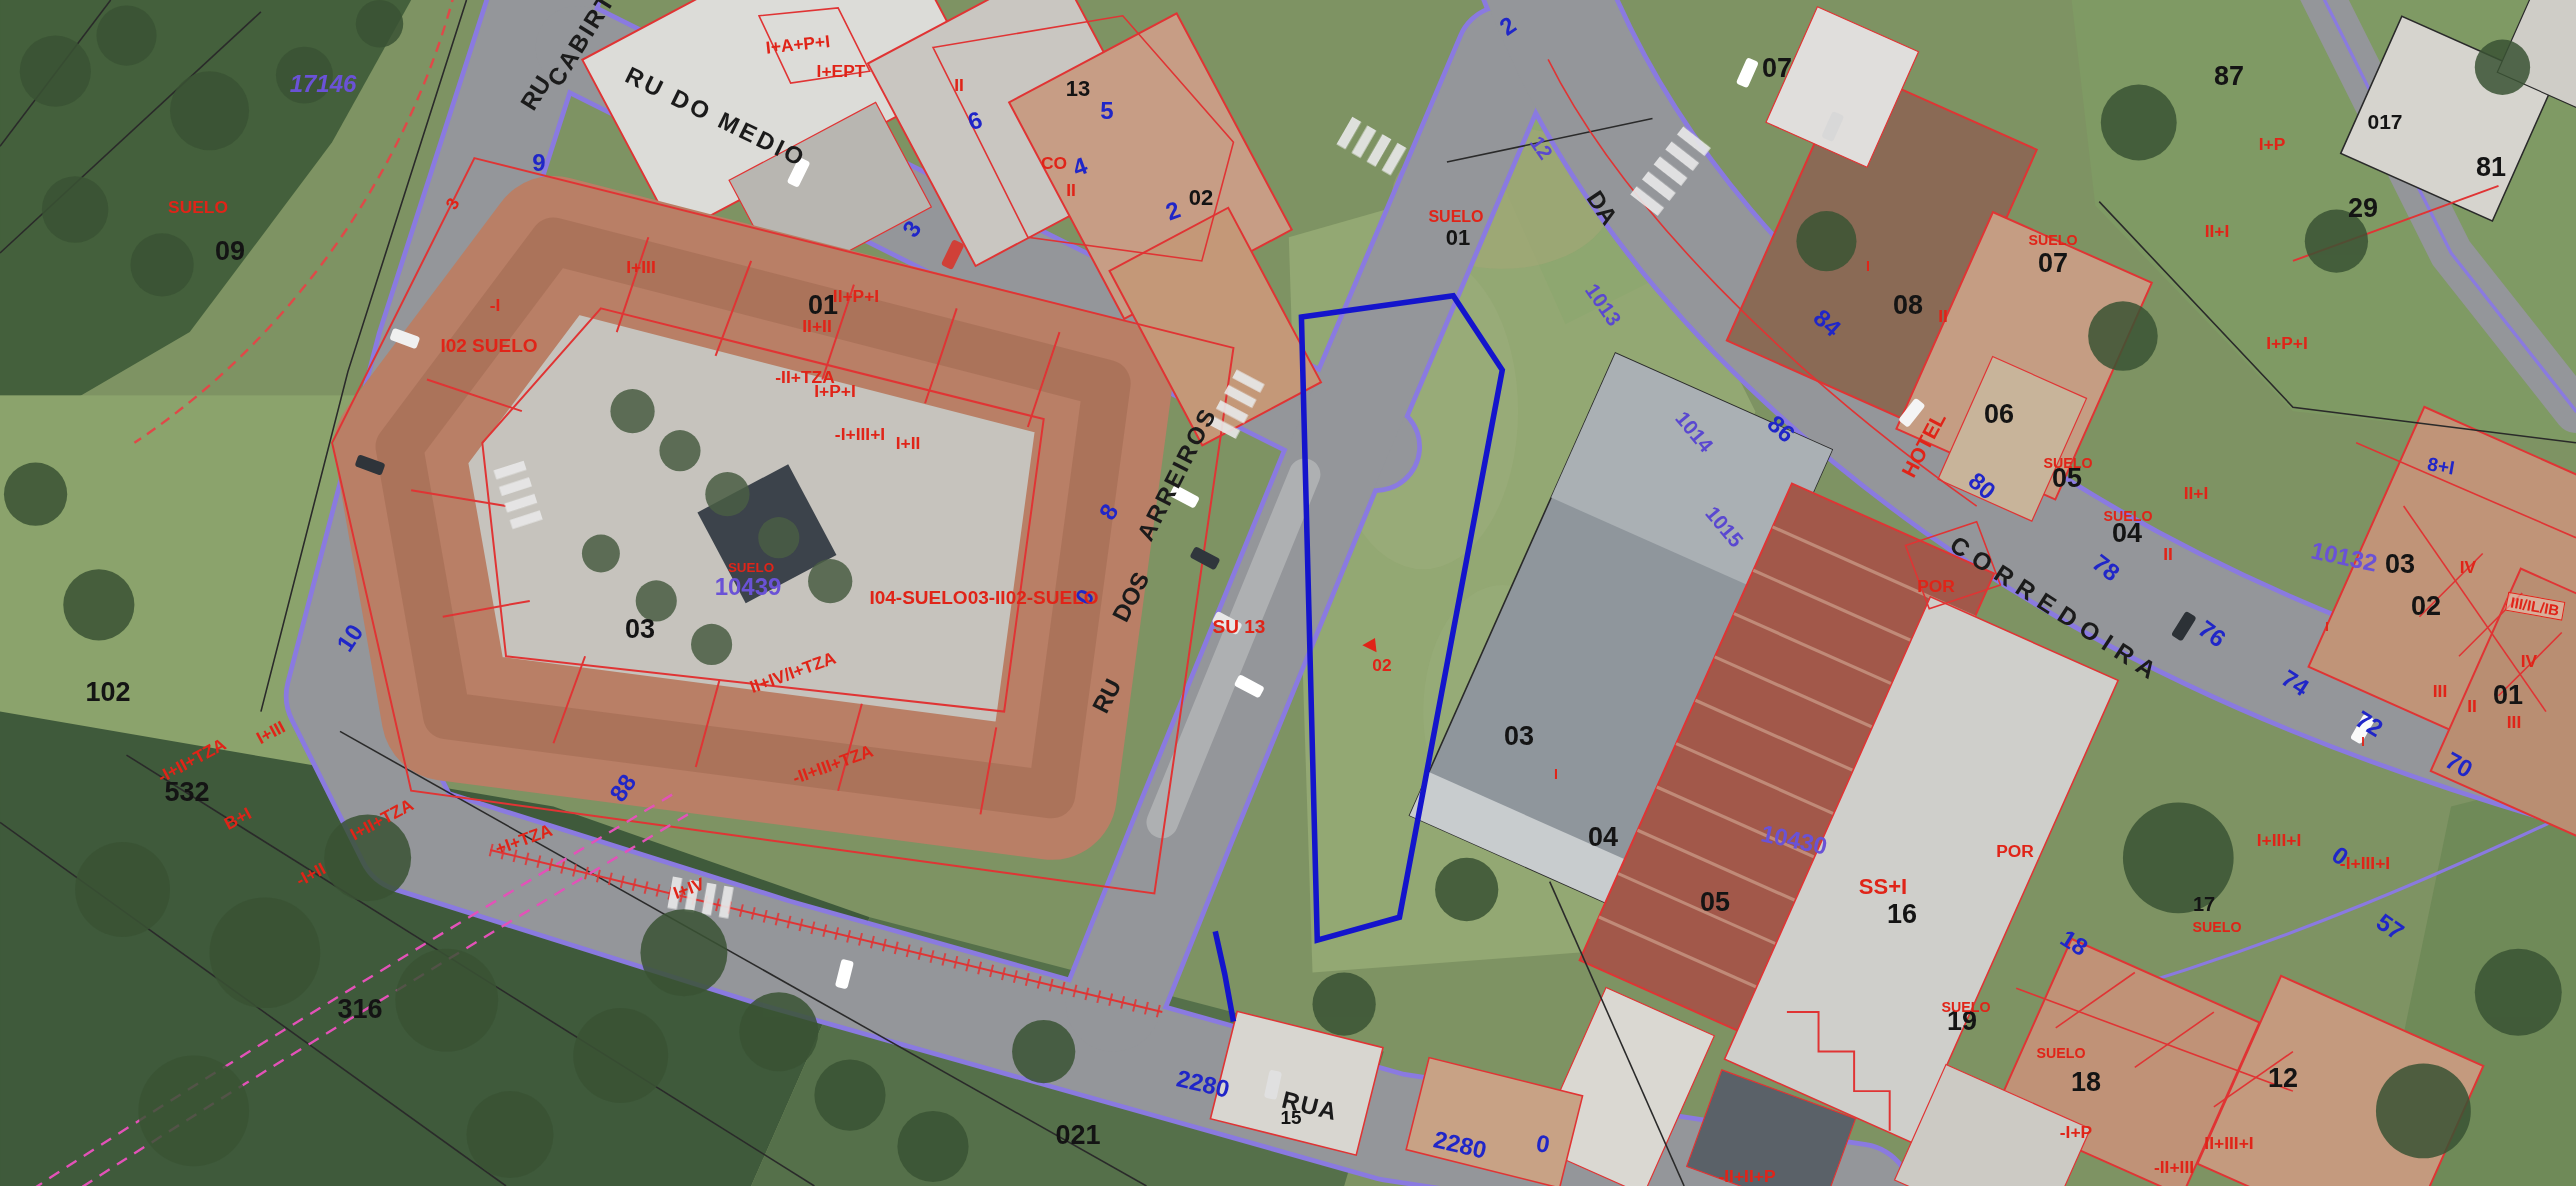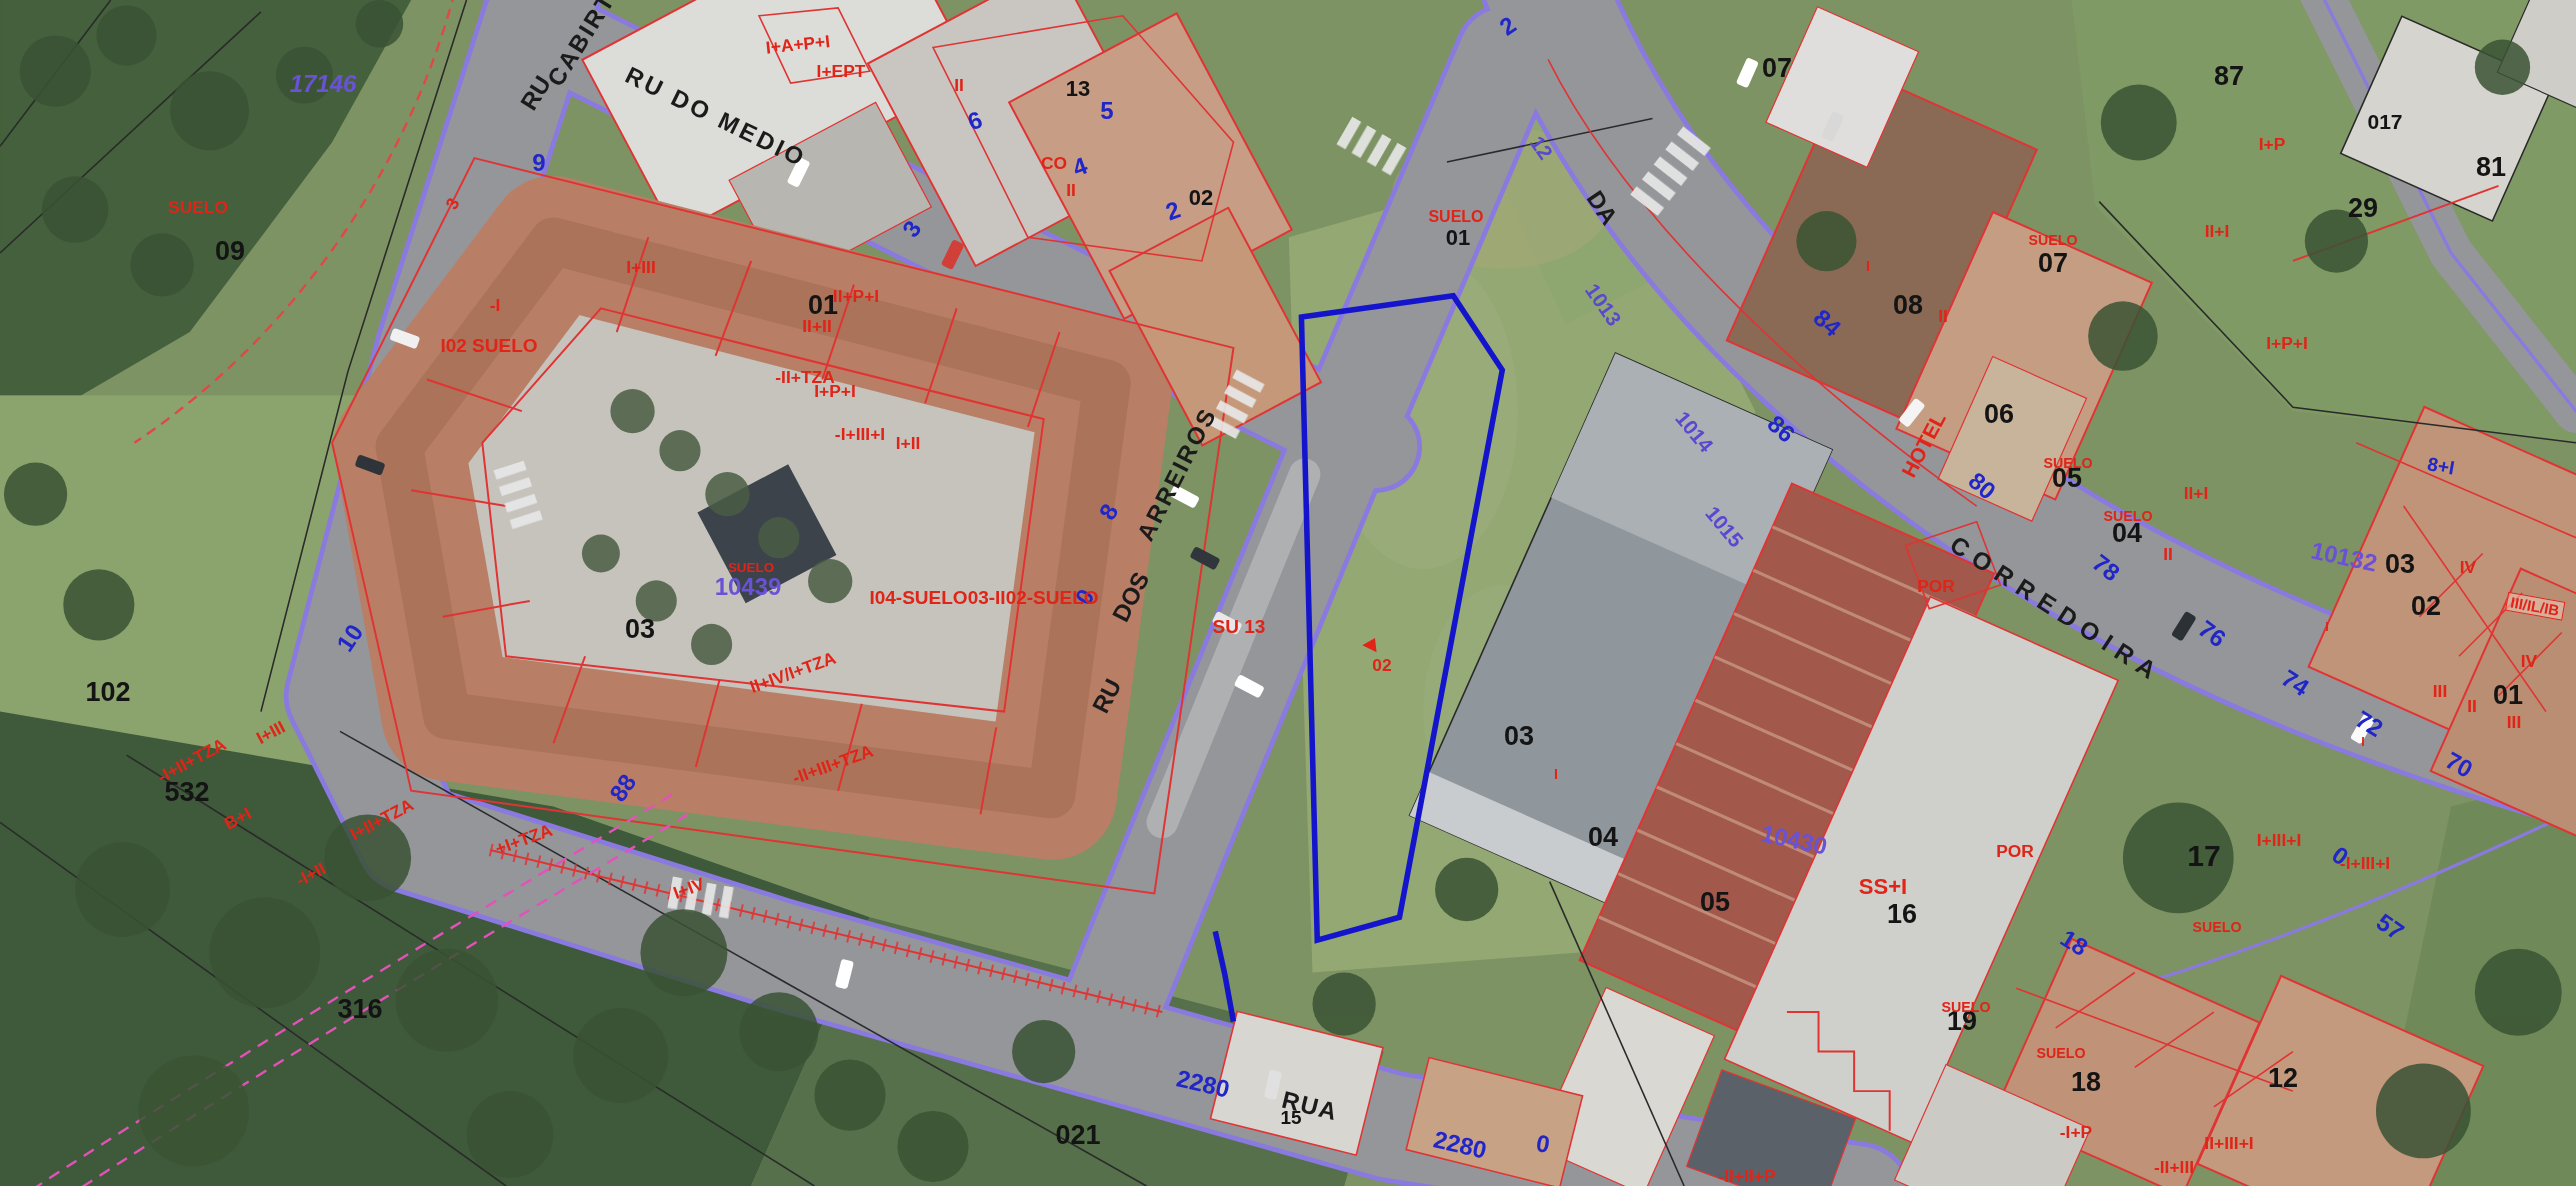--- a/index.html
+++ b/index.html
@@ -405,21 +405,21 @@
       <span class="lbl parcel" style="left: 1078px; top: 1135px; font-size: 27px; transform: translate(-50%, -50%) rotate(0deg);">021</span>
       <span class="lbl parcel" style="left: 1078px; top: 89px; font-size: 22px; transform: translate(-50%, -50%) rotate(0deg);">13</span>
       <span class="lbl parcel" style="left: 1201px; top: 198px; font-size: 22px; transform: translate(-50%, -50%) rotate(0deg);">02</span>
       <span class="lbl parcel" style="left: 823px; top: 305px; font-size: 27px; transform: translate(-50%, -50%) rotate(0deg);">01</span>
       <span class="lbl parcel" style="left: 640px; top: 629px; font-size: 27px; transform: translate(-50%, -50%) rotate(0deg);">03</span>
       <span class="lbl parcel" style="left: 1458px; top: 238px; font-size: 22px; transform: translate(-50%, -50%) rotate(0deg);">01</span>
       <span class="lbl parcel" style="left: 1519px; top: 736px; font-size: 27px; transform: translate(-50%, -50%) rotate(0deg);">03</span>
       <span class="lbl parcel" style="left: 1603px; top: 837px; font-size: 27px; transform: translate(-50%, -50%) rotate(0deg);">04</span>
       <span class="lbl parcel" style="left: 1715px; top: 902px; font-size: 27px; transform: translate(-50%, -50%) rotate(0deg);">05</span>
       <span class="lbl parcel" style="left: 1902px; top: 914px; font-size: 27px; transform: translate(-50%, -50%) rotate(0deg);">16</span>
-      <span class="lbl parcel" style="left: 2204px; top: 856px; font-size: 30px; transform: translate(-50%, -50%) rotate(0deg);">17</span>
+      <span class="lbl parcel" style="left: 2204px; top: 904px; font-size: 20px; transform: translate(-50%, -50%) rotate(0deg);">17</span>
       <span class="lbl parcel" style="left: 1962px; top: 1021px; font-size: 27px; transform: translate(-50%, -50%) rotate(0deg);">19</span>
       <span class="lbl parcel" style="left: 2086px; top: 1082px; font-size: 27px; transform: translate(-50%, -50%) rotate(0deg);">18</span>
       <span class="lbl parcel" style="left: 2283px; top: 1078px; font-size: 27px; transform: translate(-50%, -50%) rotate(0deg);">12</span>
       <span class="lbl parcel" style="left: 1291px; top: 1117px; font-size: 19px; transform: translate(-50%, -50%) rotate(0deg);">15</span>
       <span class="lbl parcel" style="left: 1777px; top: 68px; font-size: 27px; transform: translate(-50%, -50%) rotate(0deg);">07</span>
       <span class="lbl parcel" style="left: 2229px; top: 76px; font-size: 27px; transform: translate(-50%, -50%) rotate(0deg);">87</span>
       <span class="lbl parcel" style="left: 2385px; top: 121px; font-size: 21px; transform: translate(-50%, -50%) rotate(0deg);">017</span>
       <span class="lbl parcel" style="left: 2491px; top: 167px; font-size: 27px; transform: translate(-50%, -50%) rotate(0deg);">81</span>
       <span class="lbl parcel" style="left: 2363px; top: 208px; font-size: 27px; transform: translate(-50%, -50%) rotate(0deg);">29</span>
       <span class="lbl parcel" style="left: 1908px; top: 305px; font-size: 27px; transform: translate(-50%, -50%) rotate(0deg);">08</span>

